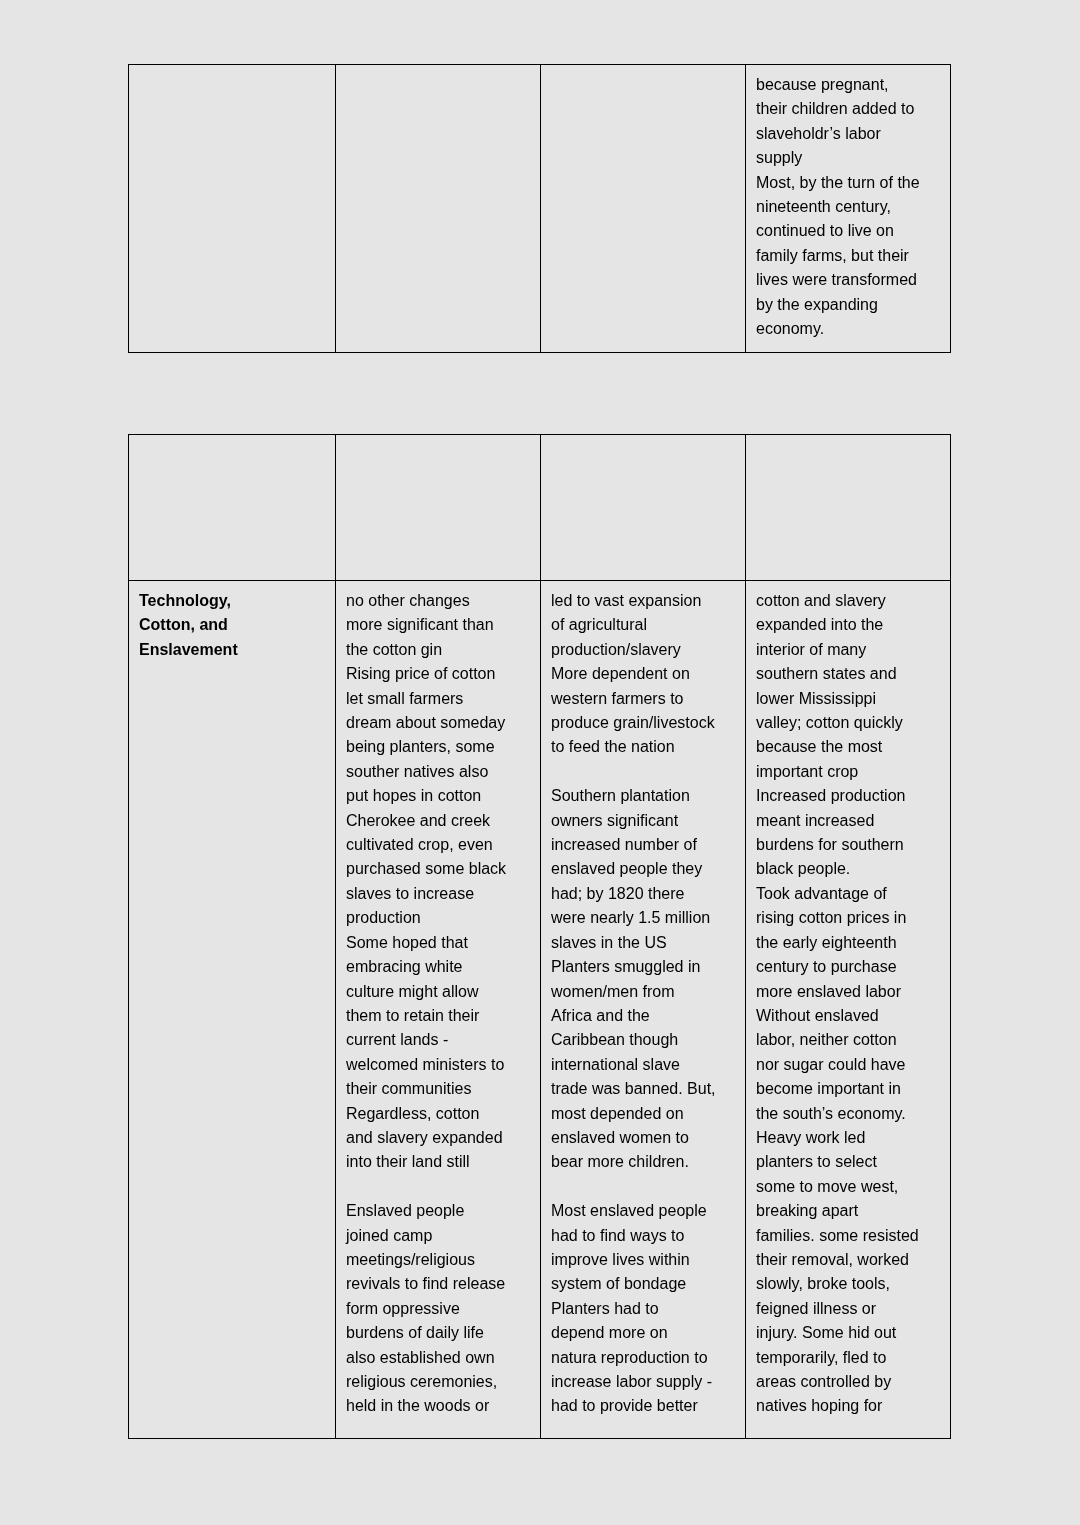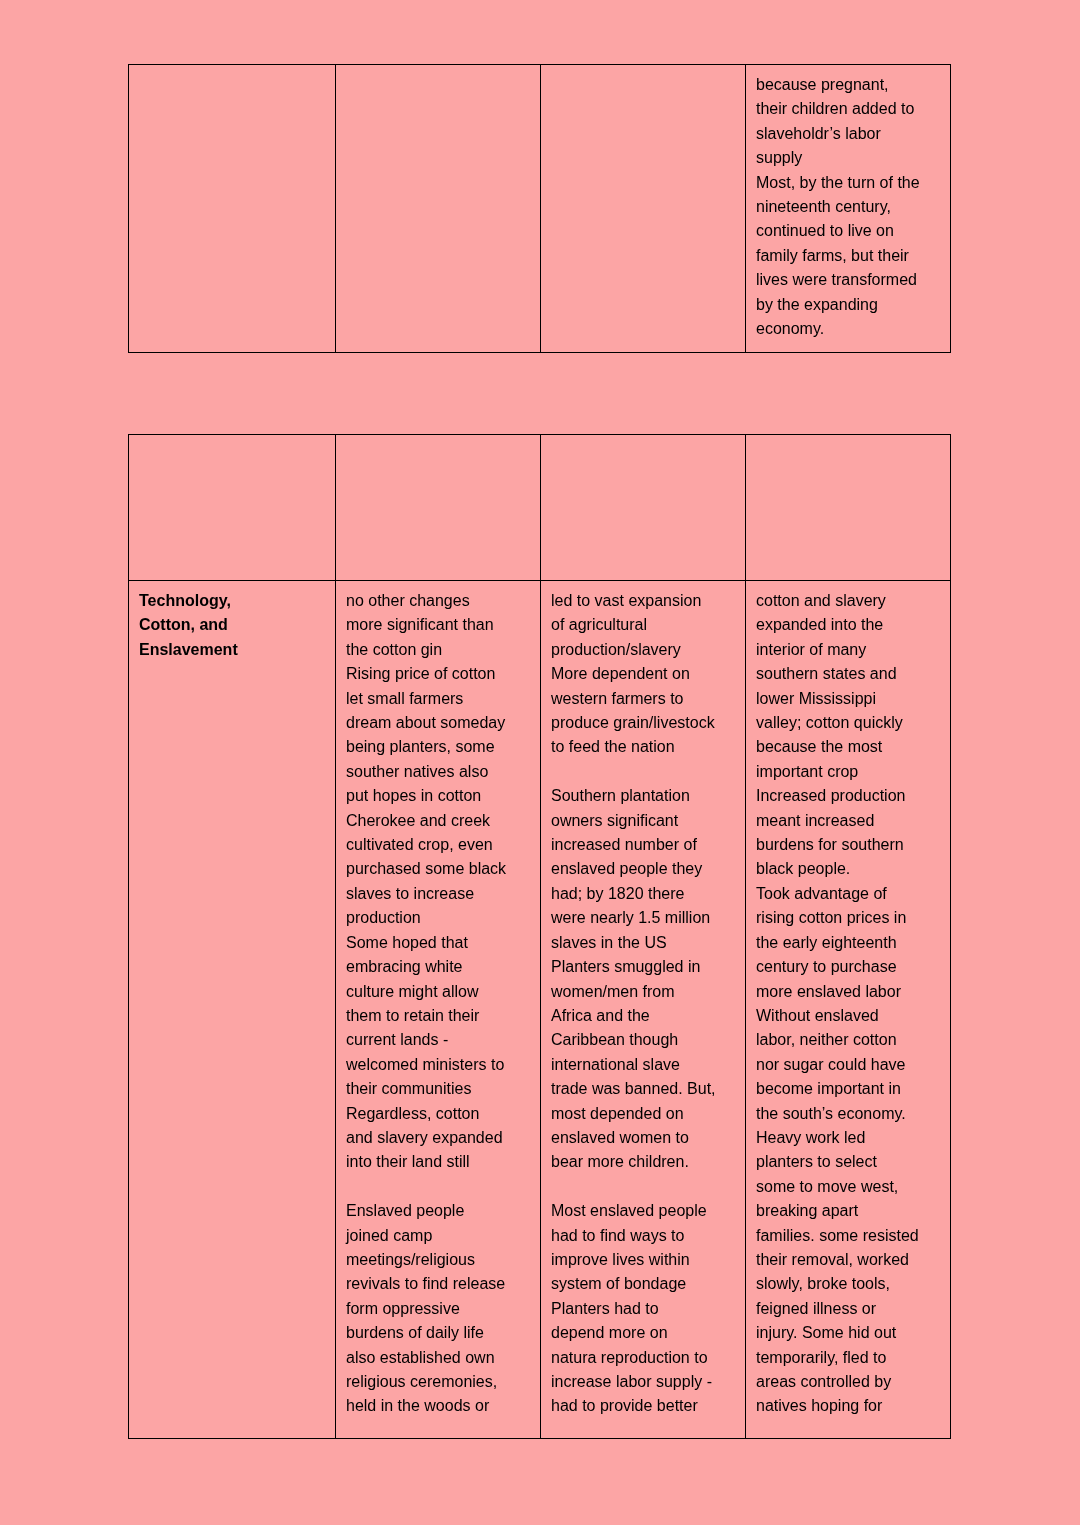--- a/index.html
+++ b/index.html
@@ -1,21 +1,21 @@
 <!DOCTYPE html>
 <html><head>
 <meta charset="utf-8">
 <style>
   * { margin: 0; padding: 0; box-sizing: border-box; }
   html, body { background: #ffffff; }
   .page {
     position: relative;
     width: 1080px;
     height: 1525px;
-    background: #fca5a5;
+    background: #e5e5e5;
     font-family: "Liberation Sans", sans-serif;
     color: #000000;
     margin: 0 auto;
     overflow: hidden;
   }
   table.doc-table {
     position: absolute;
     border-collapse: collapse;
     table-layout: fixed;
   }

